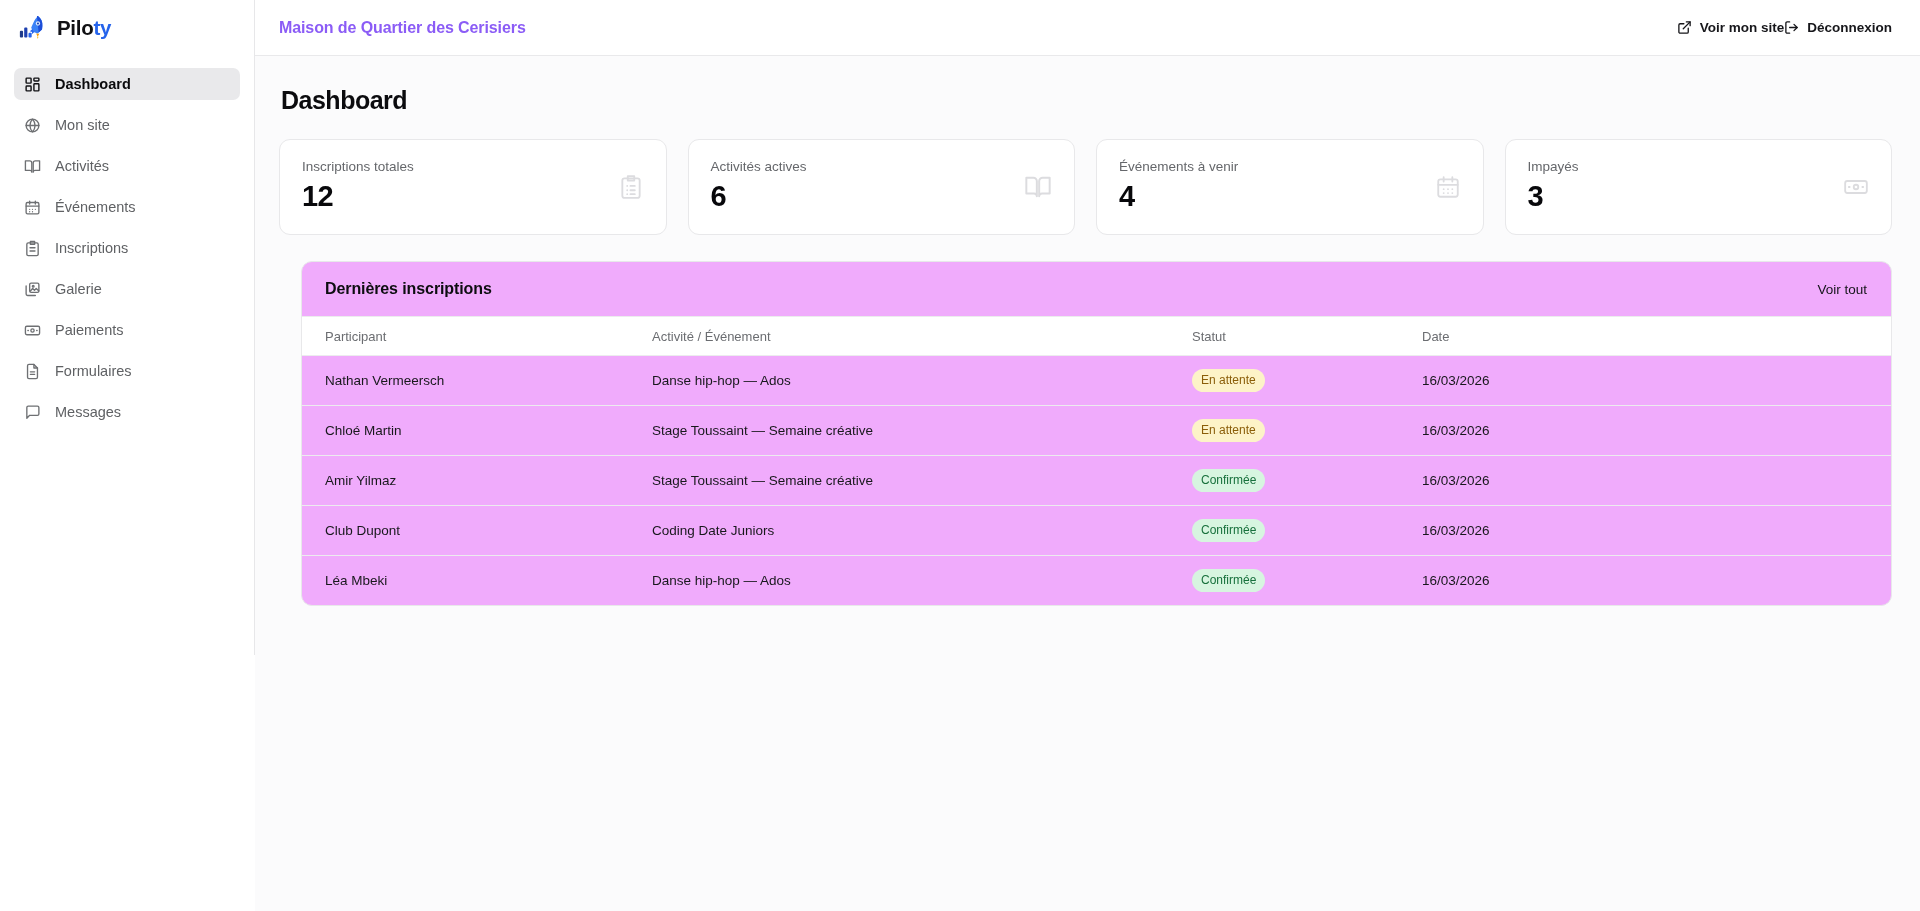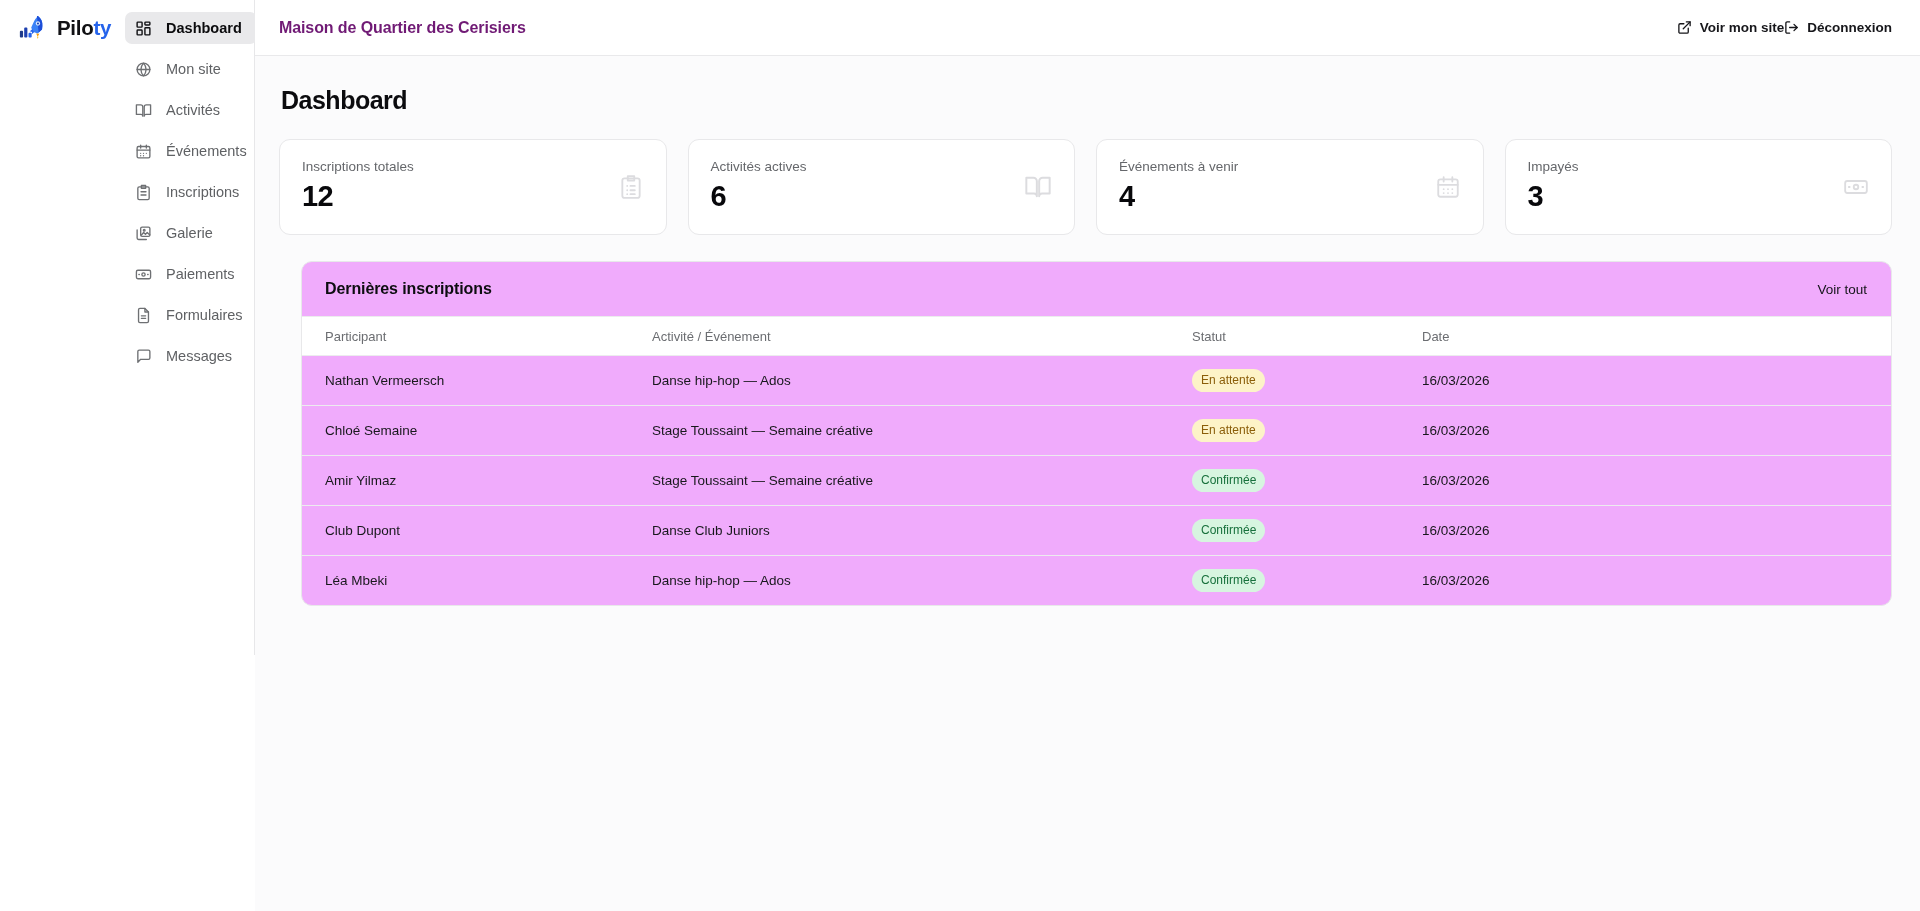--- a/index.html
+++ b/index.html
@@ -19,21 +19,21 @@
   }
 
   
   .sidebar {
     width: 255px;
     min-width: 255px;
     height: 655px;
     background: #ffffff;
     border-right: 1px solid #e7e7e9;
     display: flex;
-    flex-direction: row;
+    flex-direction: column;
   }
   .brand {
     height: 56px;
     min-height: 56px;
     display: flex;
     align-items: center;
     gap: 9px;
     padding: 0 0 0 18px;
   }
   .brand-logo { width: 30px; height: 30px; display: block; }
@@ -93,21 +93,21 @@
     min-height: 56px;
     background: #ffffff;
     border-bottom: 1px solid #e9e9eb;
     display: flex;
     align-items: center;
     padding: 0 28px 0 24px;
   }
   .topbar-title {
     font-size: 16px;
     font-weight: 700;
-    color: #701a75;
+    color: #8b5cf6;
     letter-spacing: -0.1px;
   }
   .topbar-actions {
     margin-left: auto;
     display: flex;
     align-items: center;
   }
   .topbar-link {
     display: flex;
     align-items: center;
@@ -480,36 +480,36 @@
           <tbody>
 
             <tr>
               <td class="col-participant">Nathan Vermeersch</td>
               <td class="col-activity">Danse hip-hop — Ados</td>
               <td class="col-status"><span class="badge pending">En attente</span></td>
               <td class="col-date cell-date">16/03/2026</td>
             </tr>
 
             <tr>
-              <td class="col-participant">Chloé Semaine</td>
+              <td class="col-participant">Chloé Martin</td>
               <td class="col-activity">Stage Toussaint — Semaine créative</td>
               <td class="col-status"><span class="badge pending">En attente</span></td>
               <td class="col-date cell-date">16/03/2026</td>
             </tr>
 
             <tr>
               <td class="col-participant">Amir Yilmaz</td>
               <td class="col-activity">Stage Toussaint — Semaine créative</td>
               <td class="col-status"><span class="badge confirmed">Confirmée</span></td>
               <td class="col-date cell-date">16/03/2026</td>
             </tr>
 
             <tr>
               <td class="col-participant">Club Dupont</td>
-              <td class="col-activity">Danse Club Juniors</td>
+              <td class="col-activity">Coding Date Juniors</td>
               <td class="col-status"><span class="badge confirmed">Confirmée</span></td>
               <td class="col-date cell-date">16/03/2026</td>
             </tr>
 
             <tr>
               <td class="col-participant">Léa Mbeki</td>
               <td class="col-activity">Danse hip-hop — Ados</td>
               <td class="col-status"><span class="badge confirmed">Confirmée</span></td>
               <td class="col-date cell-date">16/03/2026</td>
             </tr>

